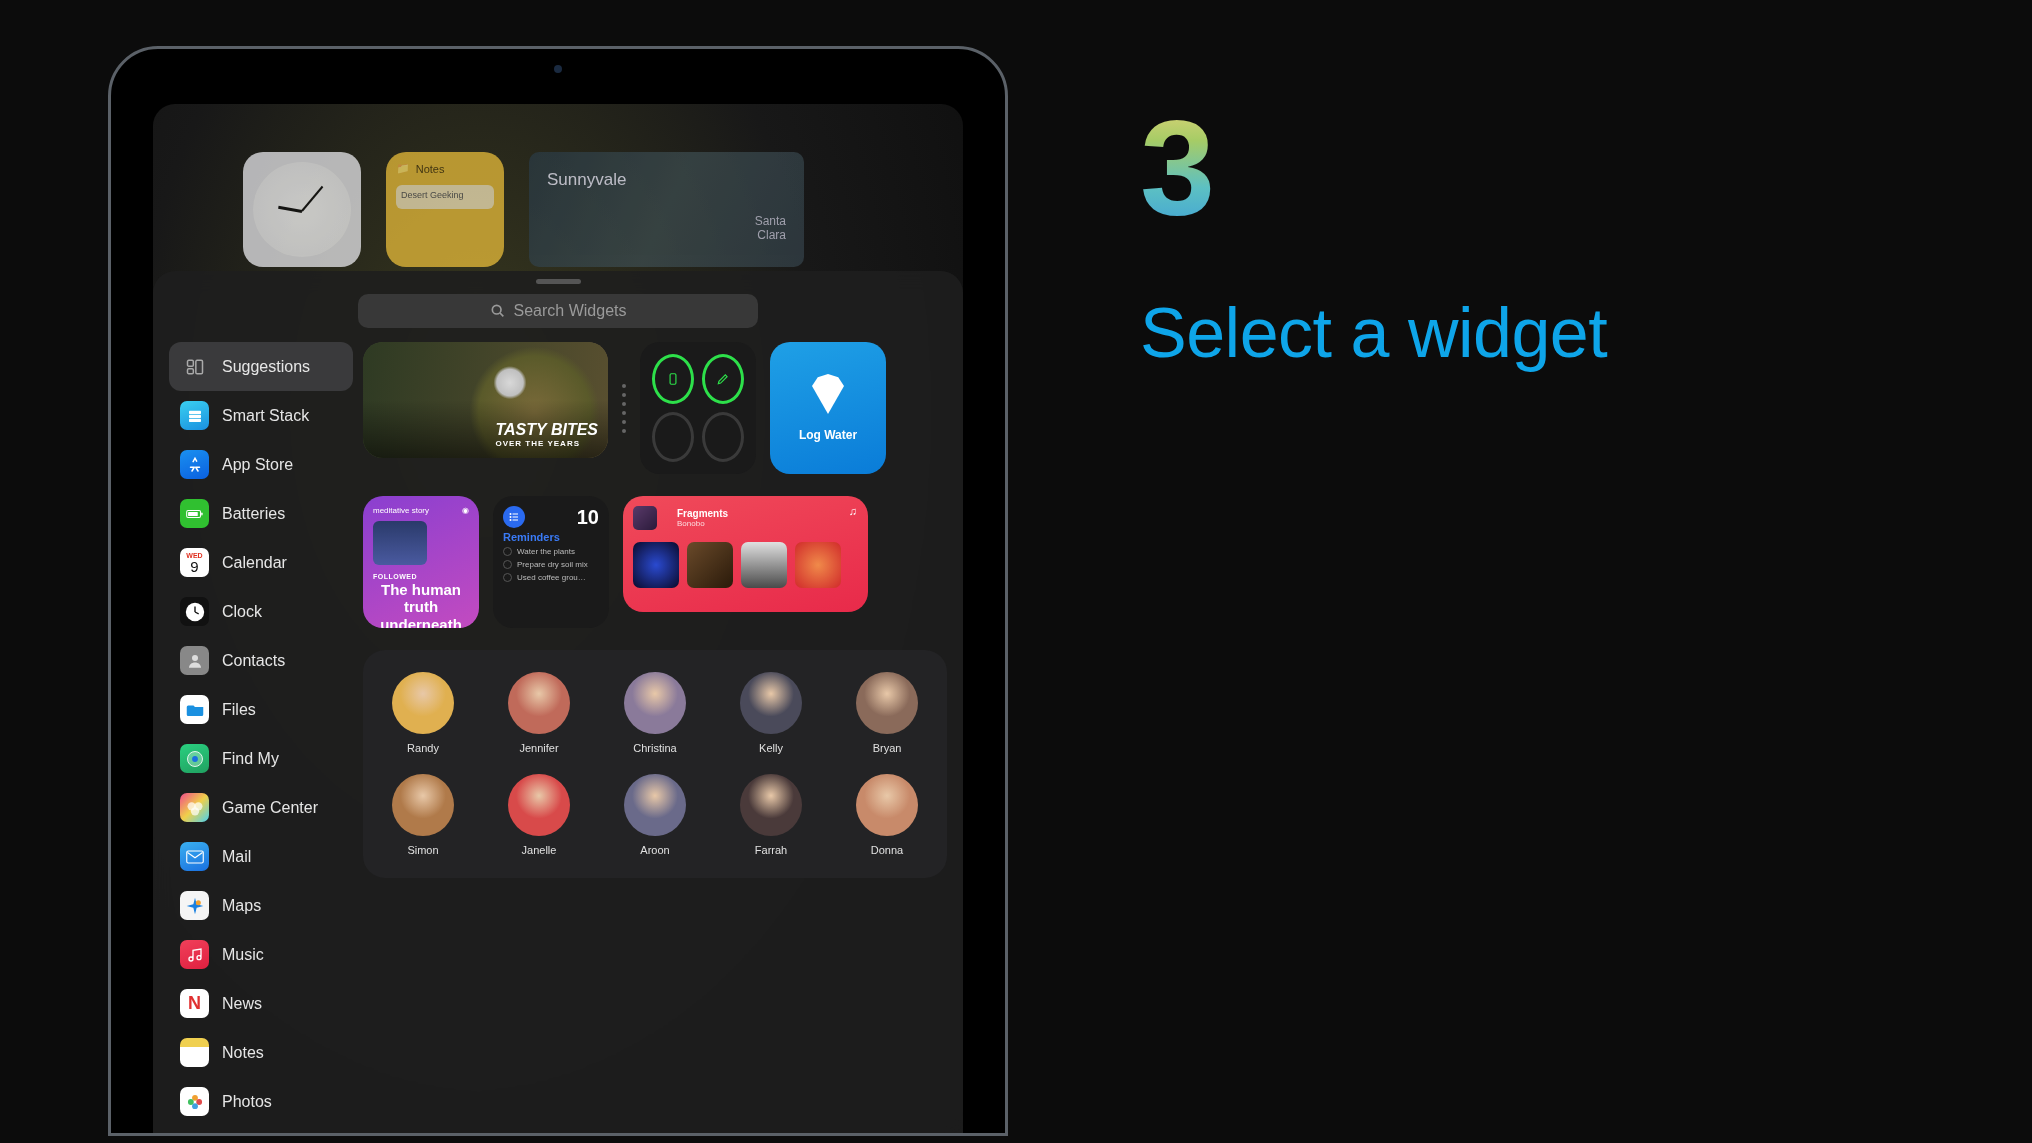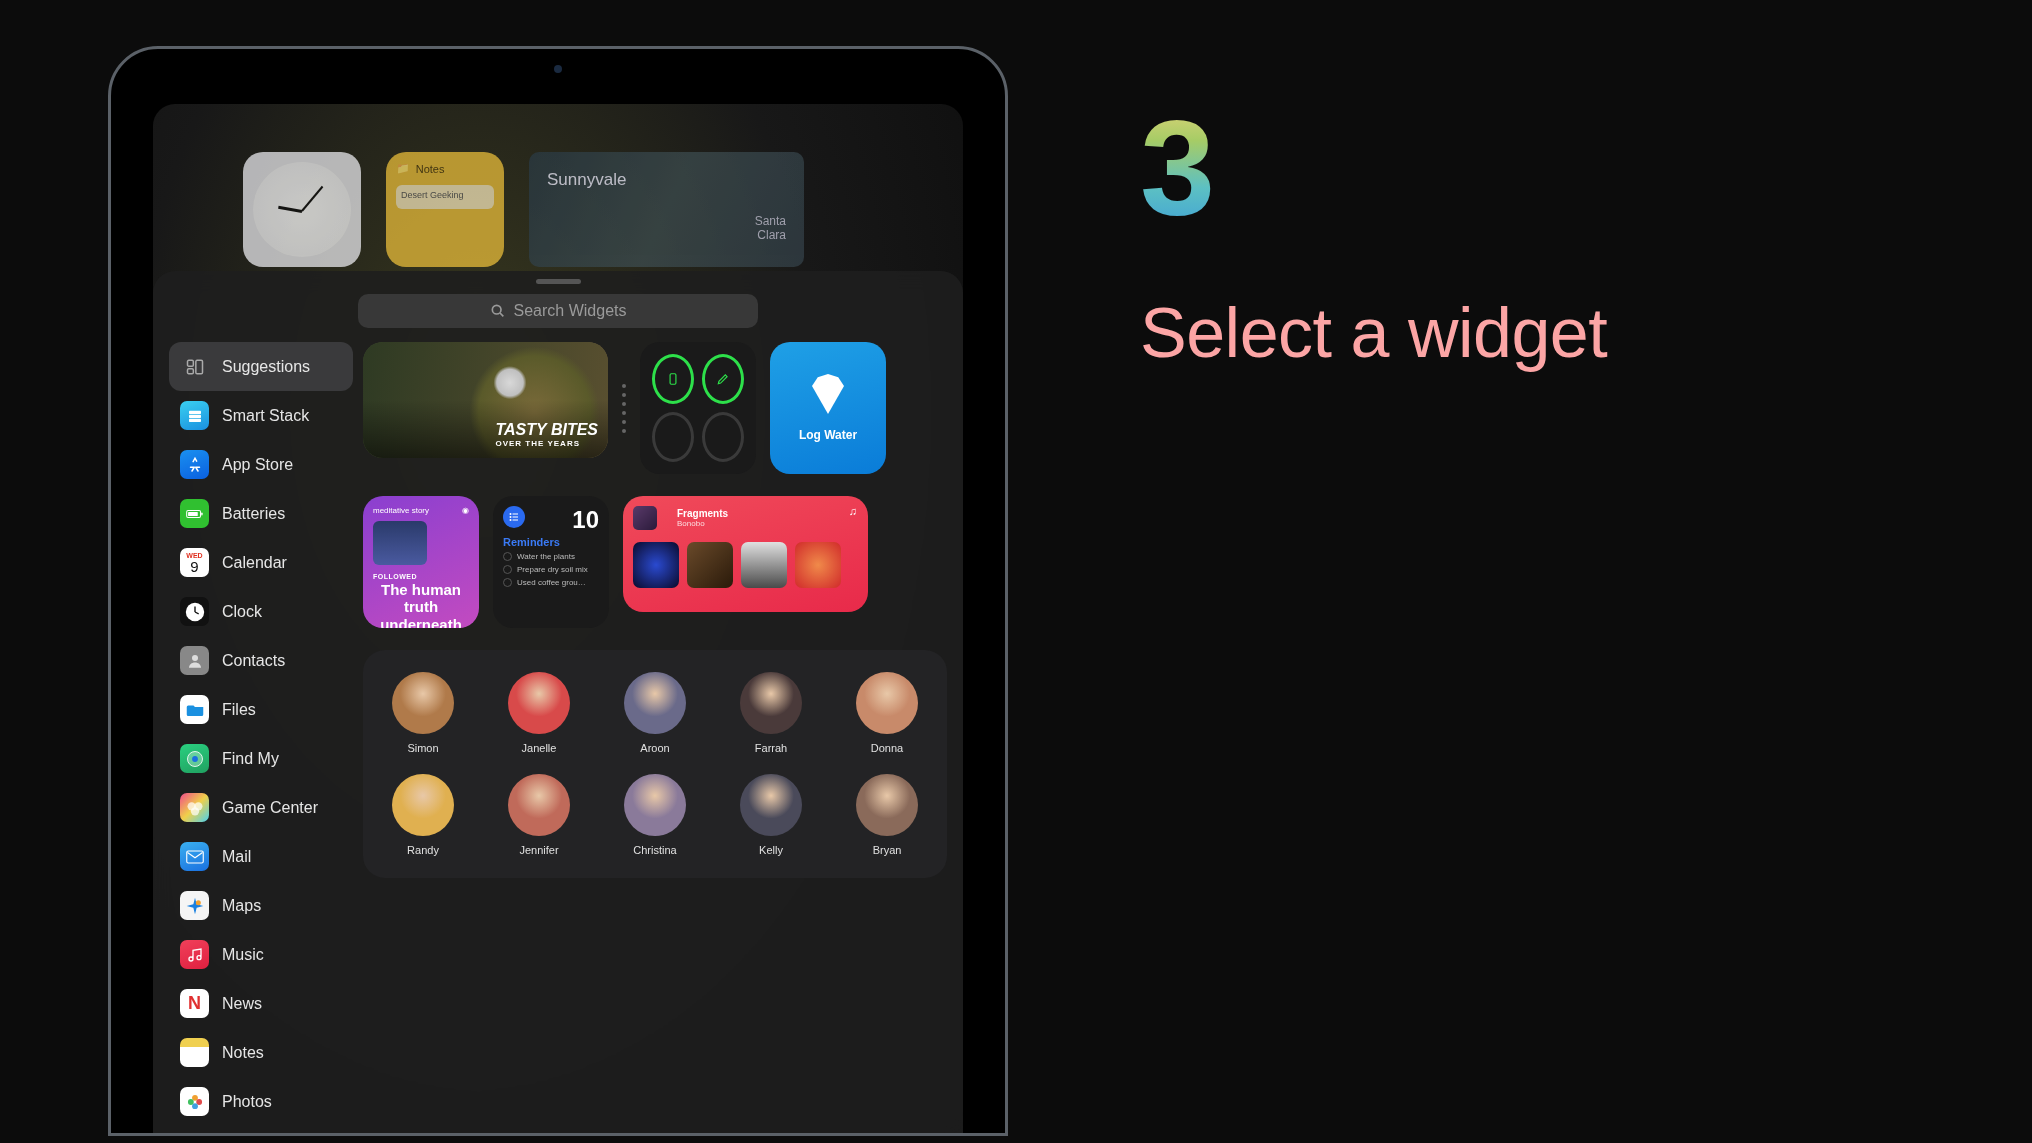--- a/index.html
+++ b/index.html
@@ -26,21 +26,21 @@
     -webkit-background-clip: text;
     background-clip: text;
     color: transparent;
     line-height: 1;
     margin-bottom: 58px;
     letter-spacing: -2px;
   }
   .step-title {
     font-size: 70px;
     font-weight: 400;
-    color: #fca5a5;
+    color: #0ea5e9;
     letter-spacing: -0.5px;
   }
 
   
   .ipad-frame {
     position: absolute;
     left: 108px;
     top: 46px;
     width: 900px;
     height: 1090px;
@@ -214,21 +214,21 @@
   
   .tile-pod { background: linear-gradient(155deg,#8a3fd0,#c34bc0); padding:10px; font-size:9px; }
   .pod-head{display:flex; justify-content:space-between; font-size:8px;}
   .pod-art{width:54px;height:44px;background:linear-gradient(180deg,#2a3a6a,#4a5aa0);border-radius:6px;margin-top:6px;}
   .pod-foll{margin-top:8px;font-size:7px;font-weight:700;letter-spacing:0.5px;}
   .pod-title{font-size:15px;font-weight:600;line-height:1.15;margin-top:1px;text-align:center;}
 
   .tile-rem { background:#1a1a1a; padding:10px; }
   .rem-head{display:flex;justify-content:space-between;align-items:flex-start;}
   .rem-icon{width:22px;height:22px;background:#2a6af0;border-radius:50%;display:flex;align-items:center;justify-content:center;}
-  .rem-count{font-size:24px;font-weight:700;color:#fff;}
+  .rem-count{font-size:20px;font-weight:700;color:#fff;}
   .rem-label{color:#3a7af5;font-size:11px;font-weight:600;margin-top:2px;}
   .rem-item{font-size:8px;color:#bbb;margin-top:4px;display:flex;gap:5px;align-items:center;}
   .rem-item::before{content:'';width:7px;height:7px;border:1px solid #555;border-radius:50%;}
 
   .tile-music { background: linear-gradient(165deg,#f04a5a,#e82a4a); padding:10px;}
   .mus-icon{position:absolute;top:9px;right:11px;color:#fff;font-size:11px;}
   .mus-head{display:flex;gap:20px;align-items:center;}
   .mus-art{width:24px;height:24px;background:linear-gradient(135deg,#5a3a6a,#2a1a3a);border-radius:5px;}
   .mus-txt .t1{font-size:10px;font-weight:600;}
   .mus-txt .t2{font-size:8px;opacity:.8;}
@@ -534,62 +534,62 @@
               <div class="mus-row">
                 <div class="mus-tn" style="background:radial-gradient(circle,#2a4ad0,#0a0a2a);"></div>
                 <div class="mus-tn" style="background:linear-gradient(135deg,#6a4a2a,#2a1a0a);"></div>
                 <div class="mus-tn" style="background:linear-gradient(180deg,#e0e0e0,#4a4a4a);"></div>
                 <div class="mus-tn" style="background:radial-gradient(circle,#f08a4a,#d02a2a);"></div>
               </div>
             </div>
           </div>
 
           <div class="contacts-panel">
+            <div class="contacts-row" id="contacts-r2">
+                <div class="contact">
+                  <div class="avatar" style="background:radial-gradient(circle at 50% 35%, #e8c8a8 0%, #e0b050 45%, #e0b050 100%);"></div>
+                  <div class="contact-name">Randy</div>
+                </div>
+                <div class="contact">
+                  <div class="avatar" style="background:radial-gradient(circle at 50% 35%, #e8c8a8 0%, #c06a5a 45%, #c06a5a 100%);"></div>
+                  <div class="contact-name">Jennifer</div>
+                </div>
+                <div class="contact">
+                  <div class="avatar" style="background:radial-gradient(circle at 50% 35%, #e8c8a8 0%, #8a7a9a 45%, #8a7a9a 100%);"></div>
+                  <div class="contact-name">Christina</div>
+                </div>
+                <div class="contact">
+                  <div class="avatar" style="background:radial-gradient(circle at 50% 35%, #e8c8a8 0%, #4a4a5a 45%, #4a4a5a 100%);"></div>
+                  <div class="contact-name">Kelly</div>
+                </div>
+                <div class="contact">
+                  <div class="avatar" style="background:radial-gradient(circle at 50% 35%, #e8c8a8 0%, #8a6a5a 45%, #8a6a5a 100%);"></div>
+                  <div class="contact-name">Bryan</div>
+                </div>
+              </div>
             <div class="contacts-row" id="contacts-r1">
                 <div class="contact">
                   <div class="avatar" style="background:radial-gradient(circle at 50% 35%, #e8c8a8 0%, #b07a4a 45%, #b07a4a 100%);"></div>
                   <div class="contact-name">Simon</div>
                 </div>
                 <div class="contact">
                   <div class="avatar" style="background:radial-gradient(circle at 50% 35%, #e8c8a8 0%, #d84a4a 45%, #d84a4a 100%);"></div>
                   <div class="contact-name">Janelle</div>
                 </div>
                 <div class="contact">
                   <div class="avatar" style="background:radial-gradient(circle at 50% 35%, #e8c8a8 0%, #6a6a8a 45%, #6a6a8a 100%);"></div>
                   <div class="contact-name">Aroon</div>
                 </div>
                 <div class="contact">
                   <div class="avatar" style="background:radial-gradient(circle at 50% 35%, #e8c8a8 0%, #4a3a3a 45%, #4a3a3a 100%);"></div>
                   <div class="contact-name">Farrah</div>
                 </div>
                 <div class="contact">
                   <div class="avatar" style="background:radial-gradient(circle at 50% 35%, #e8c8a8 0%, #c88a6a 45%, #c88a6a 100%);"></div>
                   <div class="contact-name">Donna</div>
-                </div>
-              </div>
-            <div class="contacts-row" id="contacts-r2">
-                <div class="contact">
-                  <div class="avatar" style="background:radial-gradient(circle at 50% 35%, #e8c8a8 0%, #e0b050 45%, #e0b050 100%);"></div>
-                  <div class="contact-name">Randy</div>
-                </div>
-                <div class="contact">
-                  <div class="avatar" style="background:radial-gradient(circle at 50% 35%, #e8c8a8 0%, #c06a5a 45%, #c06a5a 100%);"></div>
-                  <div class="contact-name">Jennifer</div>
-                </div>
-                <div class="contact">
-                  <div class="avatar" style="background:radial-gradient(circle at 50% 35%, #e8c8a8 0%, #8a7a9a 45%, #8a7a9a 100%);"></div>
-                  <div class="contact-name">Christina</div>
-                </div>
-                <div class="contact">
-                  <div class="avatar" style="background:radial-gradient(circle at 50% 35%, #e8c8a8 0%, #4a4a5a 45%, #4a4a5a 100%);"></div>
-                  <div class="contact-name">Kelly</div>
-                </div>
-                <div class="contact">
-                  <div class="avatar" style="background:radial-gradient(circle at 50% 35%, #e8c8a8 0%, #8a6a5a 45%, #8a6a5a 100%);"></div>
-                  <div class="contact-name">Bryan</div>
                 </div>
               </div>
           </div>
 
         </div>
       </div>
     </div>
 
   </div>
 </div>

